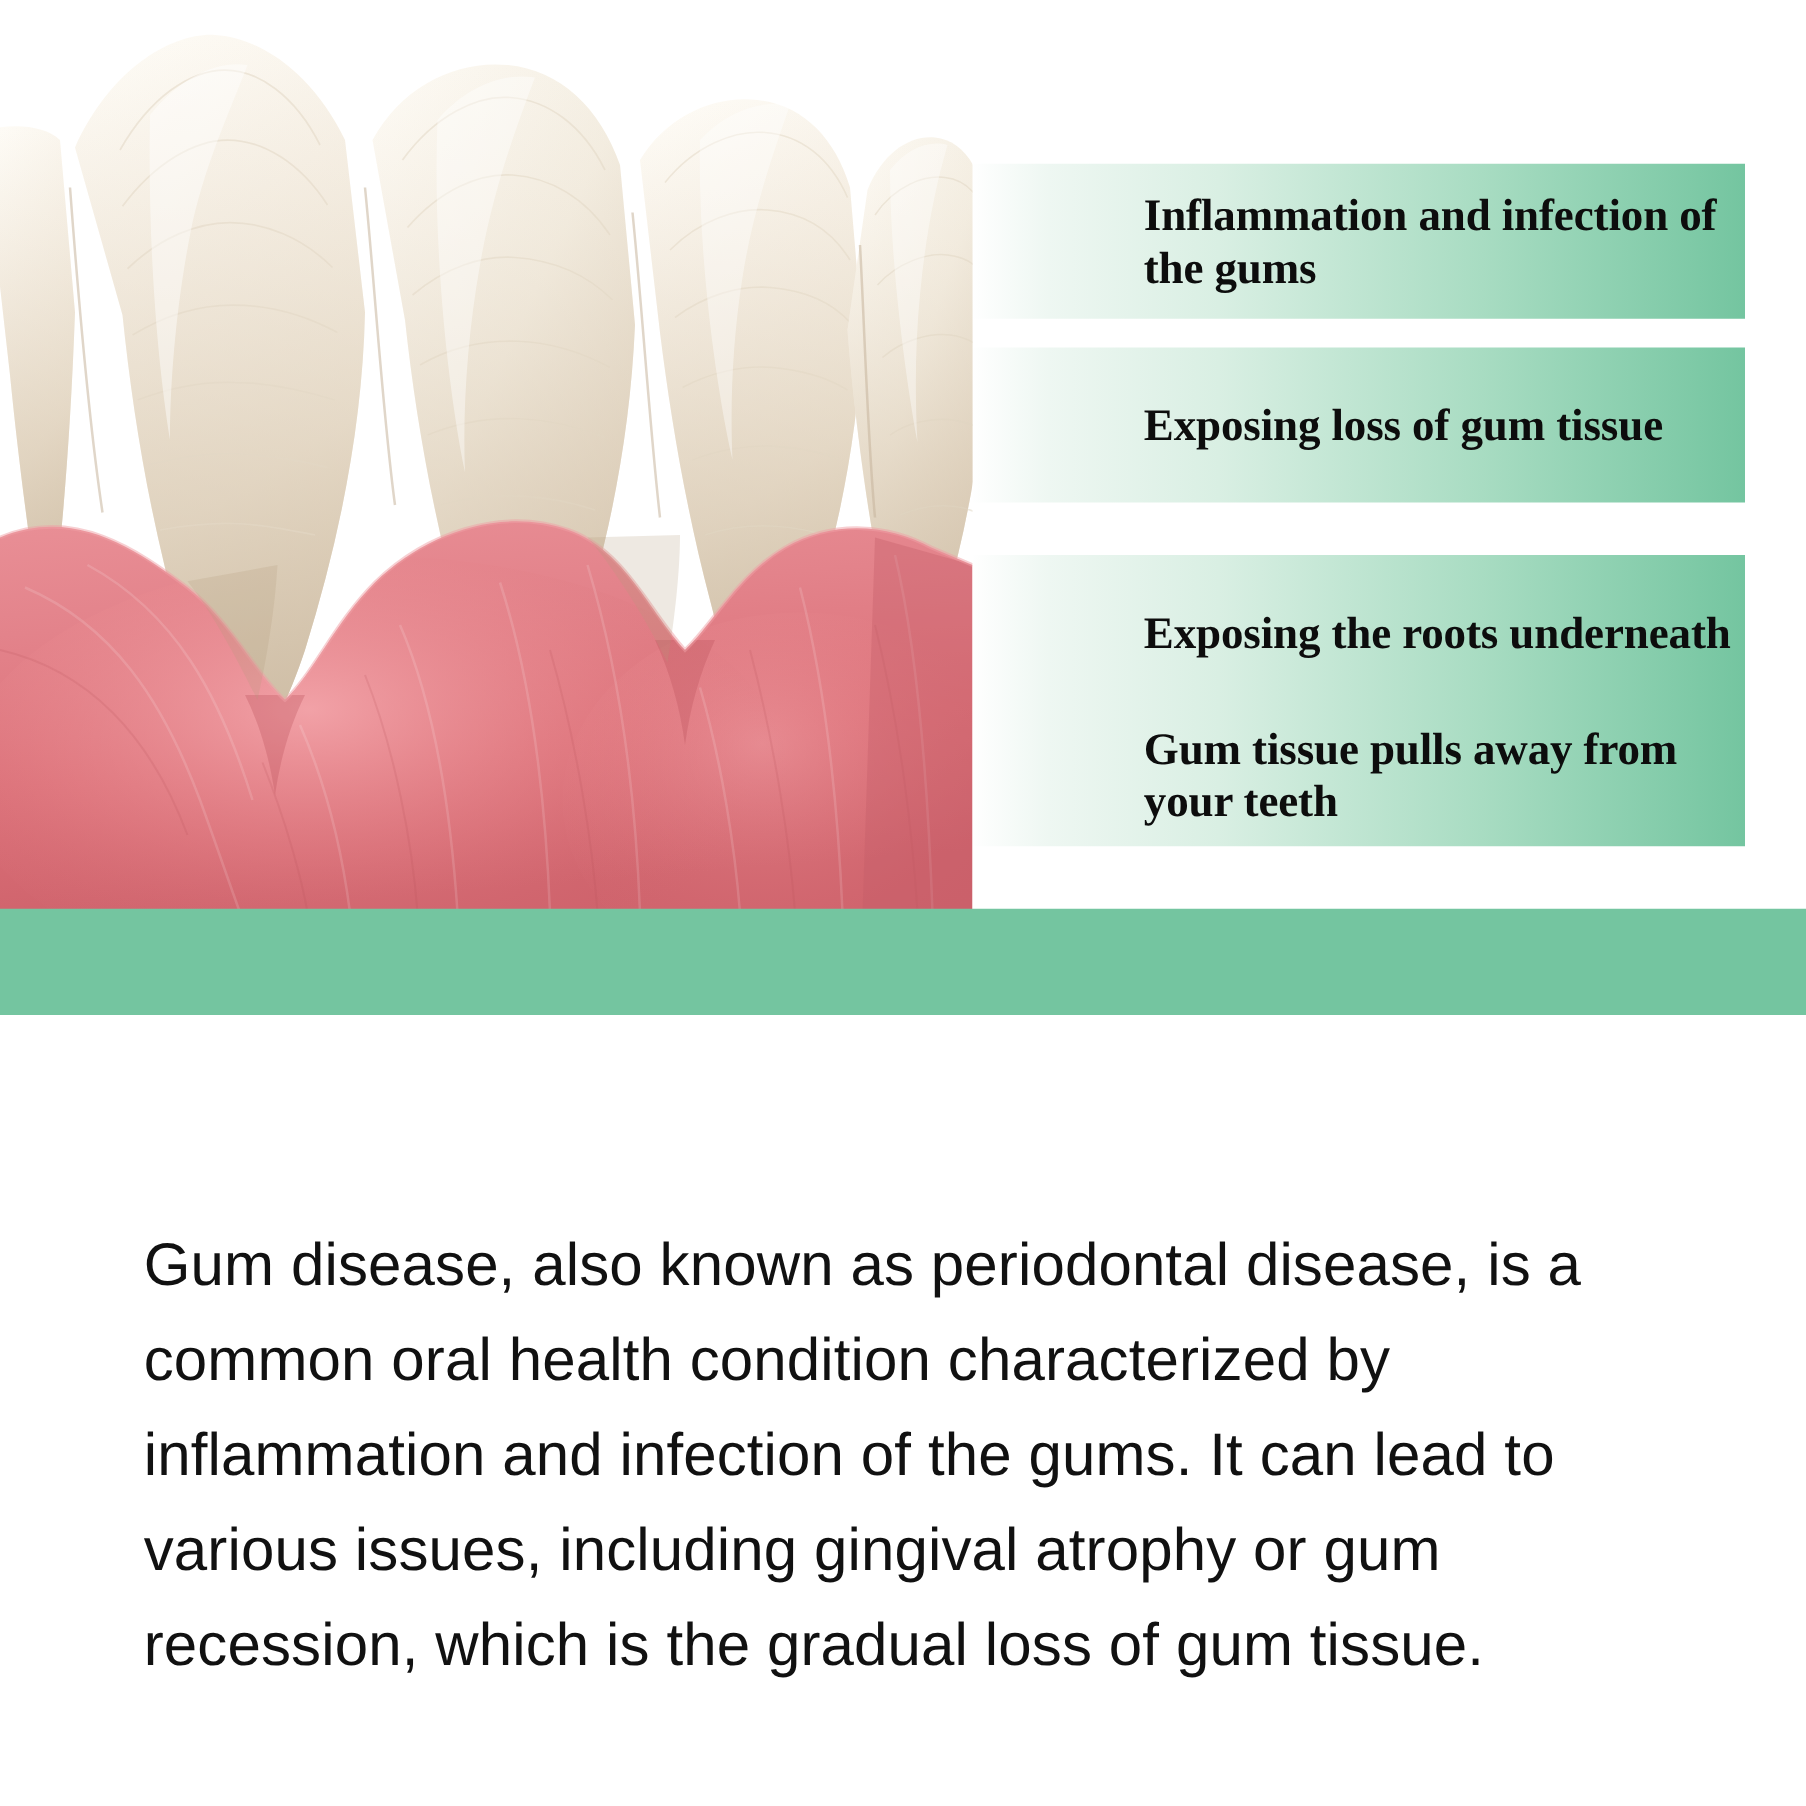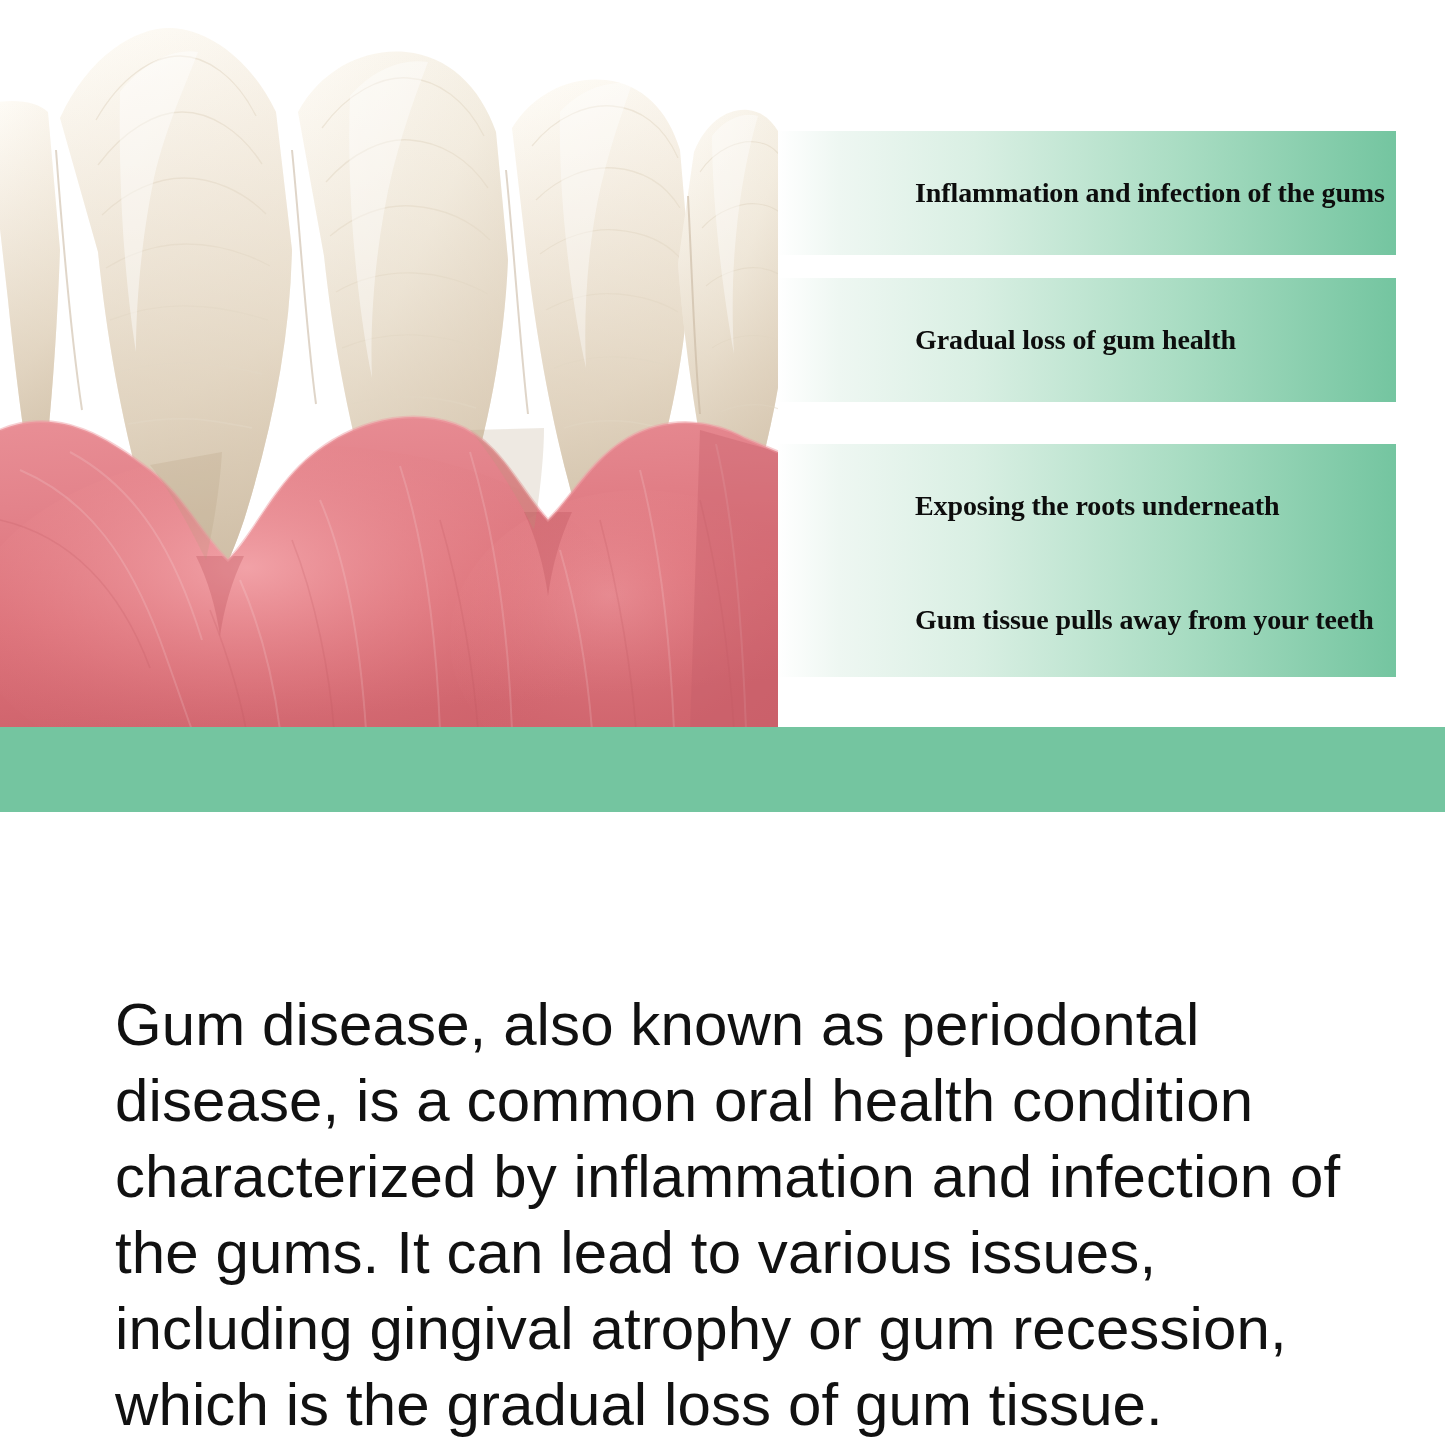--- a/index.html
+++ b/index.html
@@ -9,58 +9,58 @@
 
   
   .hero{position:absolute;left:0;top:0;width:1445px;height:812px;background:#ffffff;overflow:hidden;}
 
   
   .banner-stack{position:absolute;left:0;top:0;width:1445px;height:730px;}
   .banner{position:absolute;left:777px;width:619px;
           background:linear-gradient(to right,#ffffff 0%,#eef7f2 10%,#d9efe3 32%,#a8dcc2 66%,#74c5a0 100%);
           display:flex;align-items:center;}
   .banner-text{font-family:"Liberation Serif","DejaVu Serif",serif;font-weight:bold;
-               font-size:28px;line-height:1.18;color:#0d0d0d;padding-left:138px;padding-right:10px;
+               font-size:36px;line-height:1.18;color:#0d0d0d;padding-left:138px;padding-right:10px;
                letter-spacing:-0.1px;}
   #banner-1{top:131px;height:124px;}
   #banner-2{top:278px;height:124px;}
   #banner-3{top:444px;height:124px;}
   #banner-4{top:563px;height:114px;}
   #banner-3 .banner-text,#banner-4 .banner-text{padding-left:138px;}
 
   
   .illustration{position:absolute;left:0;top:0;width:778px;height:730px;overflow:hidden;background:#ffffff;}
   .illustration svg{display:block;width:778px;height:730px;}
 
   
   .green-bar{position:absolute;left:0;top:727px;width:1445px;height:85px;background:#74c5a0;}
 
   
   .body-section{position:absolute;left:0;top:812px;width:1445px;height:633px;background:#ffffff;overflow:hidden;}
 
   .paragraph{position:absolute;left:115px;top:115px;width:1255px;
              font-family:"Liberation Sans Narrow","Liberation Sans",sans-serif;
              font-stretch:condensed;
-             font-size:60px;line-height:76px;color:#111111;letter-spacing:0.1px;}
+             font-size:48px;line-height:76px;color:#111111;letter-spacing:0.1px;}
 </style>
 </head>
 <body>
 
 <div class="page">
 
   <div class="hero">
 
     <div class="banner-stack">
 
       <div class="banner" id="banner-1">
         <div class="banner-text">Inflammation and infection of the gums</div>
       </div>
 
       <div class="banner" id="banner-2">
-        <div class="banner-text">Gradual loss of gum health</div>
+        <div class="banner-text">Exposing loss of gum tissue</div>
       </div>
 
       <div class="banner" id="banner-3">
         <div class="banner-text">Exposing the roots underneath</div>
       </div>
 
       <div class="banner" id="banner-4">
         <div class="banner-text">Gum tissue pulls away from your teeth</div>
       </div>
 

